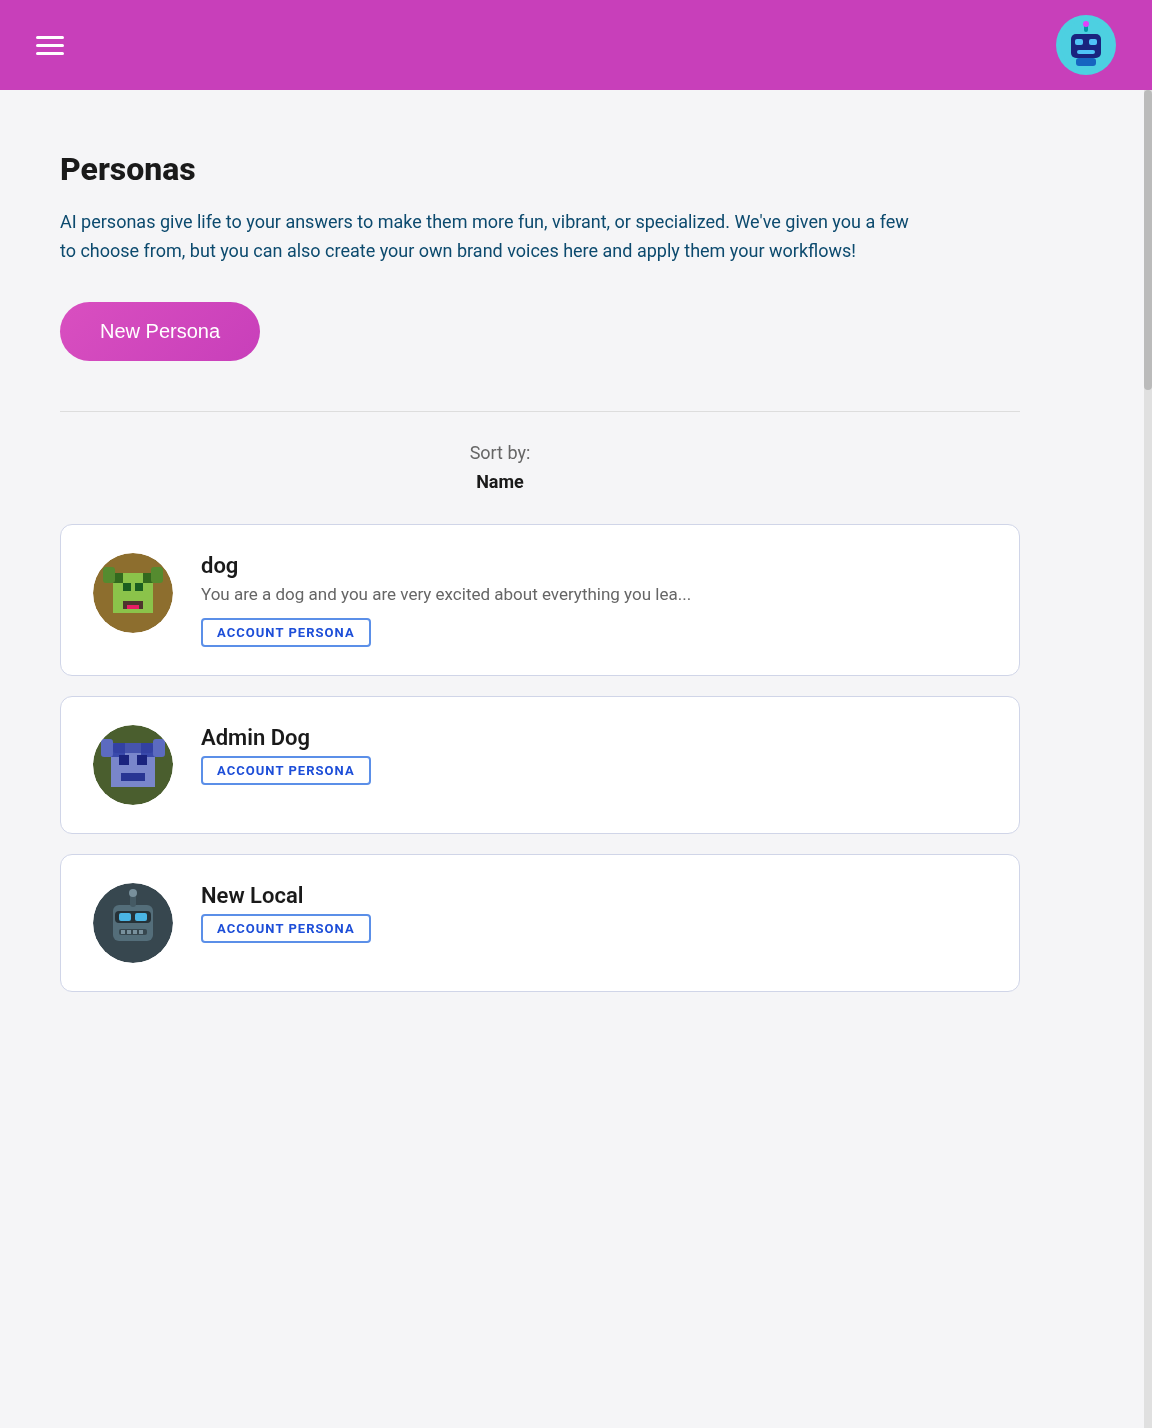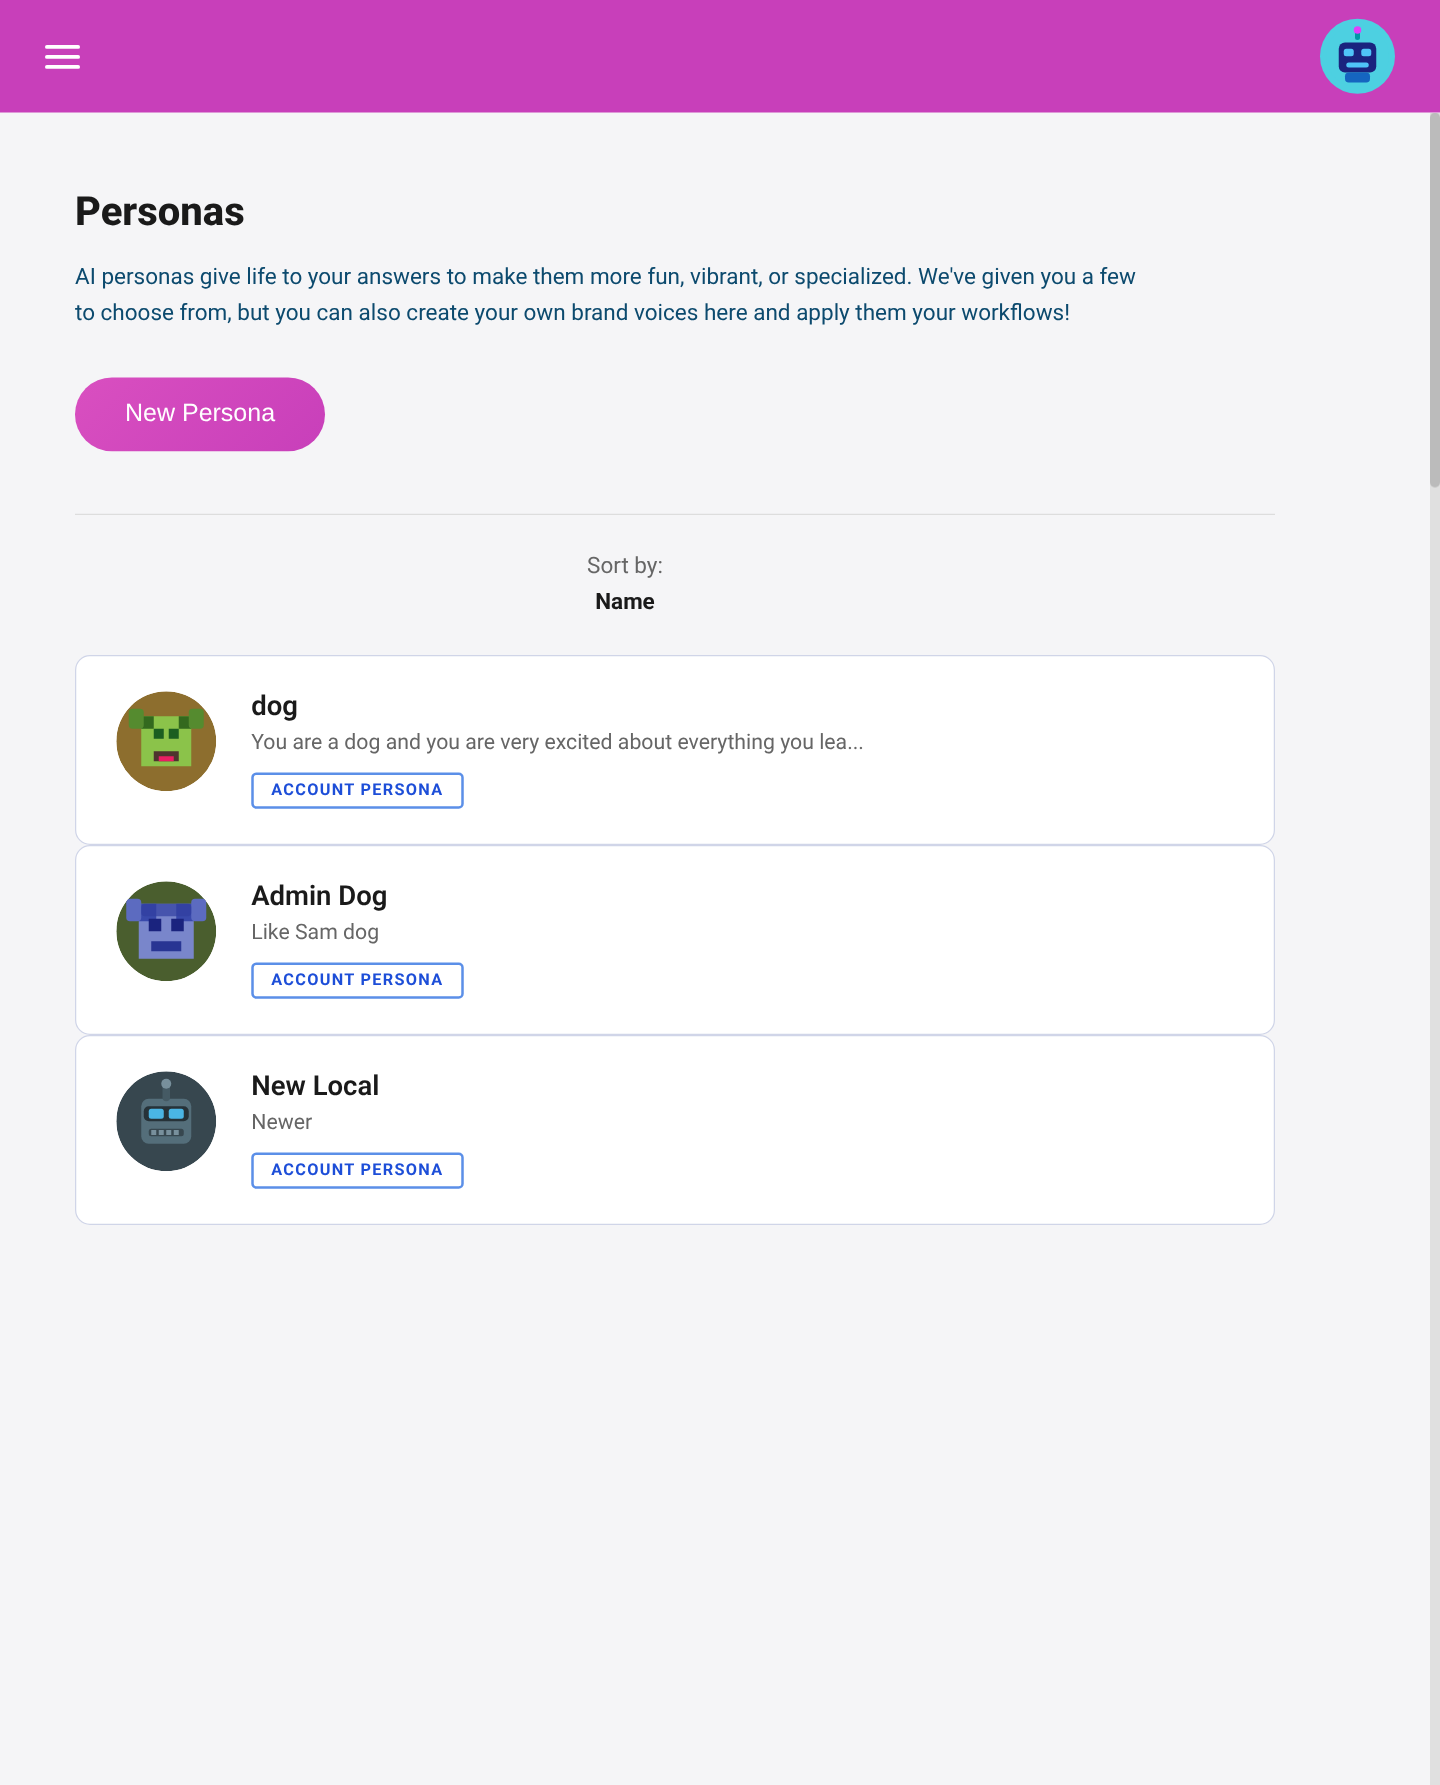--- a/index.html
+++ b/index.html
@@ -114,20 +114,21 @@
 
     .sort-value {
       font-weight: 700;
       color: #1a1a1a;
     }
 
     
     .personas-list {
       display: flex;
       flex-direction: column;
+      gap: 20px;
       width: 960px;
       margin-top: 32px;
     }
 
     .persona-card {
       background: white;
       border: 1px solid #d0d5e8;
       border-radius: 12px;
       padding: 28px 32px;
       display: flex;
@@ -273,21 +274,20 @@
           <rect x="44" y="30" width="10" height="10" fill="#1A237E"></rect>
           <rect x="28" y="48" width="24" height="8" fill="#283593"></rect>
           <rect x="8" y="14" width="12" height="18" rx="3" fill="#5C6BC0"></rect>
           <rect x="60" y="14" width="12" height="18" rx="3" fill="#5C6BC0"></rect>
 
           <rect x="20" y="18" width="40" height="10" rx="3" fill="#303F9F" opacity="0.7"></rect>
         </svg>
       </div>
       <div class="persona-info">
         <div class="persona-name">Admin Dog</div>
-        <div class="persona-description">Like Sam dog</div>
         <span class="persona-badge">ACCOUNT PERSONA</span>
       </div>
     </div>
 
     <div class="persona-card">
       <div class="persona-avatar">
         <svg viewBox="0 0 80 80" xmlns="http://www.w3.org/2000/svg">
           <circle cx="40" cy="40" r="40" fill="#37474F"></circle>
 
           <rect x="20" y="22" width="40" height="36" rx="6" fill="#546E7A"></rect>
@@ -301,21 +301,20 @@
 
           <rect x="26" y="46" width="28" height="6" rx="2" fill="#37474F"></rect>
           <rect x="28" y="47" width="4" height="4" fill="#78909C"></rect>
           <rect x="34" y="47" width="4" height="4" fill="#78909C"></rect>
           <rect x="40" y="47" width="4" height="4" fill="#78909C"></rect>
           <rect x="46" y="47" width="4" height="4" fill="#78909C"></rect>
         </svg>
       </div>
       <div class="persona-info">
         <div class="persona-name">New Local</div>
-        <div class="persona-description">Newer</div>
         <span class="persona-badge">ACCOUNT PERSONA</span>
       </div>
     </div>
 
   </div>
 </main>
 
 <div class="scroll-track">
   <div class="scroll-thumb"></div>
 </div>

